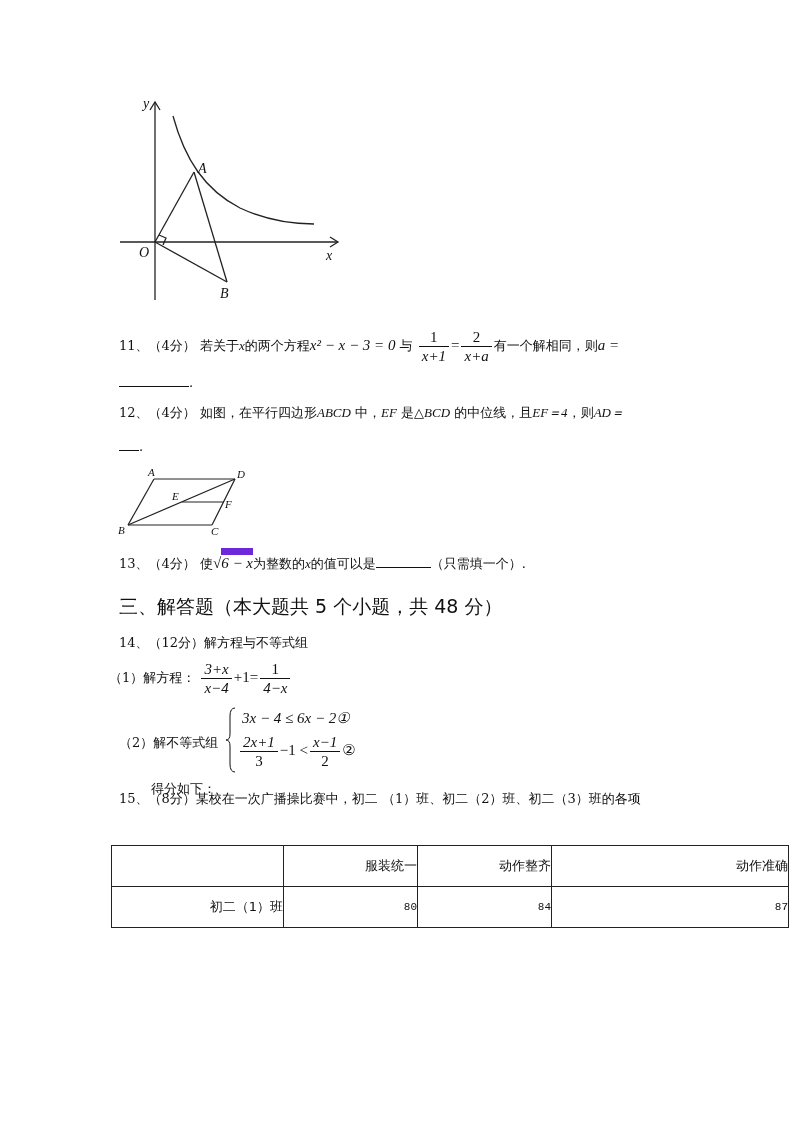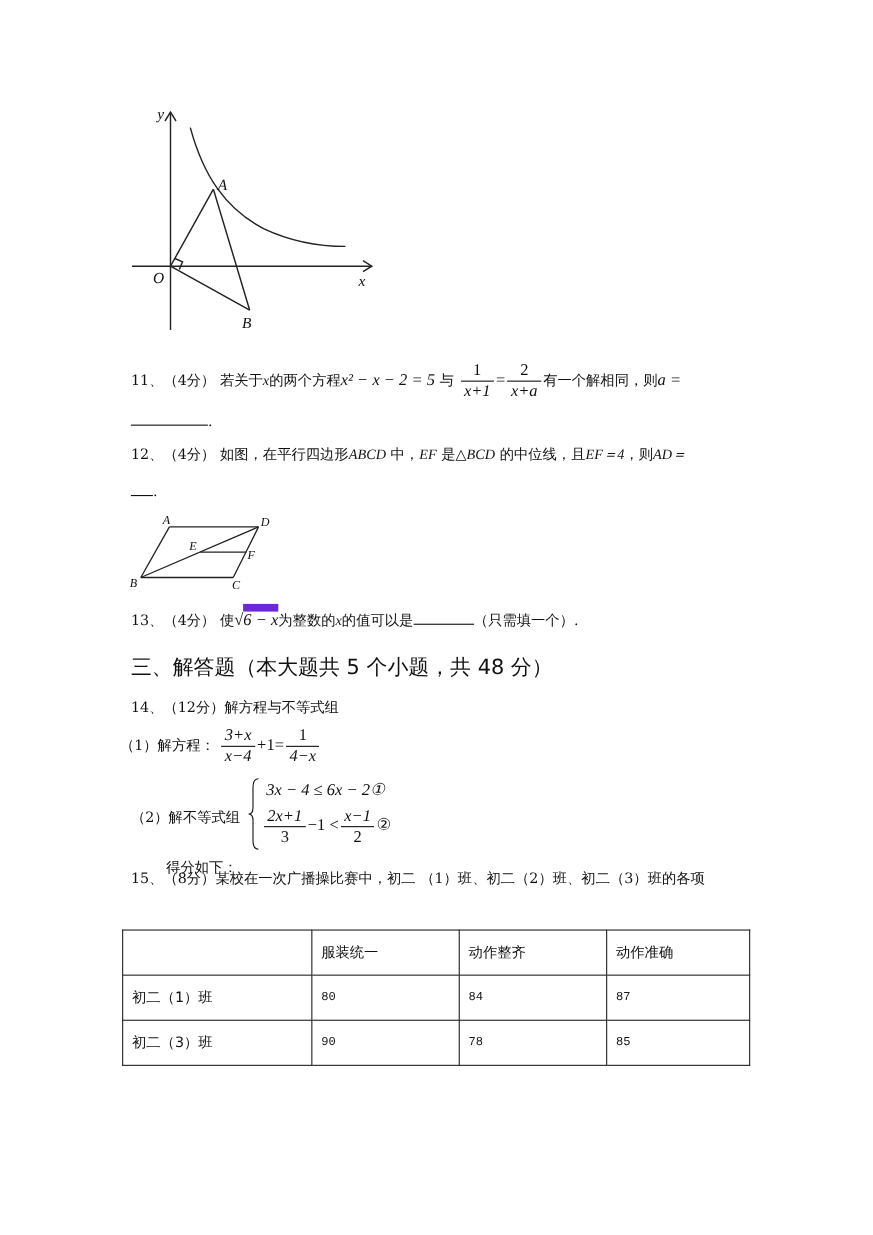--- a/index.html
+++ b/index.html
@@ -7,21 +7,21 @@
          font-family: "DejaVu Serif", "Liberation Serif", serif; color: #111; }
   .abs { position: absolute; }
   .q { font-size: 13px; white-space: nowrap; }
   .it { font-style: italic; font-family: "Liberation Serif", serif; }
   .b { font-weight: normal; }
   .frac { display: inline-block; vertical-align: middle; text-align: center; font-family: "Liberation Serif", serif; font-size: 15px; margin: 0 2px; }
   .frac .n { display: block; padding: 0 3px; border-bottom: 1px solid #111; line-height: 18px; }
   .frac .d { display: block; padding: 0 3px; line-height: 18px; }
   .blank { display: inline-block; border-bottom: 1px solid #111; height: 12px; vertical-align: baseline; }
   .section { font-size: 19px; font-weight: normal; font-family: "DejaVu Sans", sans-serif; }
-  table.scores { border-collapse: collapse; position: absolute; left: 111px; top: 845px; width: 571px; font-size: 13px; }
+  table.scores { border-collapse: collapse; position: absolute; left: 111px; top: 845px; width: 678px; font-size: 13px; text-align: right; }
   table.scores td { border: 1px solid #222; height: 40px; padding: 0 0 0 8px; vertical-align: middle; font-family: "DejaVu Sans", sans-serif; }
   table.scores td.num { font-family: Liberation Mono, monospace; font-size: 11px; }
   .math { font-family: "Liberation Serif", serif; font-size: 15px; }
 </style>
 </head>
 <body>
 
 <svg class="abs" style="left:110px;top:90px;" width="240" height="220" viewBox="0 0 240 220">
   <g stroke="#222" stroke-width="1.3" fill="none">
     <line x1="45" y1="210" x2="45" y2="12"></line>
@@ -38,21 +38,21 @@
     <text x="33" y="18">y</text>
     <text x="216" y="170">x</text>
     <text x="29" y="167">O</text>
     <text x="88" y="83">A</text>
     <text x="110" y="208">B</text>
   </g>
 </svg>
 
 <div class="abs q" style="left:119px;top:328px;">
   <span>11、</span><span>（4分）</span>
-  <span>若关于</span><span class="it">x</span><span>的两个方程</span><span class="math it">x² − x − 2 = 5</span>
+  <span>若关于</span><span class="it">x</span><span>的两个方程</span><span class="math it">x² − x − 3 = 0</span>
   <span>与</span>
   <span class="frac"><span class="n">1</span><span class="d it">x+1</span></span><span class="math">=</span><span class="frac"><span class="n">2</span><span class="d it">x+a</span></span><span>有一个解相同，则</span><span class="math it">a =</span>
 </div>
 <div class="abs q" style="left:119px;top:374px;">
   <span class="blank" style="width:70px;"></span><span>.</span>
 </div>
 
 <div class="abs q" style="left:119px;top:404px;">
   <span>12、</span><span>（4分）</span>
   <span>如图，在平行四边形</span><span class="it b">ABCD</span>
@@ -120,20 +120,14 @@
     <td style="width:125px;">服装统一</td>
     <td style="width:125px;">动作整齐</td>
     <td>动作准确</td>
   </tr>
   <tr>
     <td>初二（1）班</td>
     <td class="num">80</td>
     <td class="num">84</td>
     <td class="num">87</td>
   </tr>
-  <tr>
-    <td>初二（3）班</td>
-    <td class="num">90</td>
-    <td class="num">78</td>
-    <td class="num">85</td>
-  </tr>
 </tbody>
   </table>
 
 </body></html>

